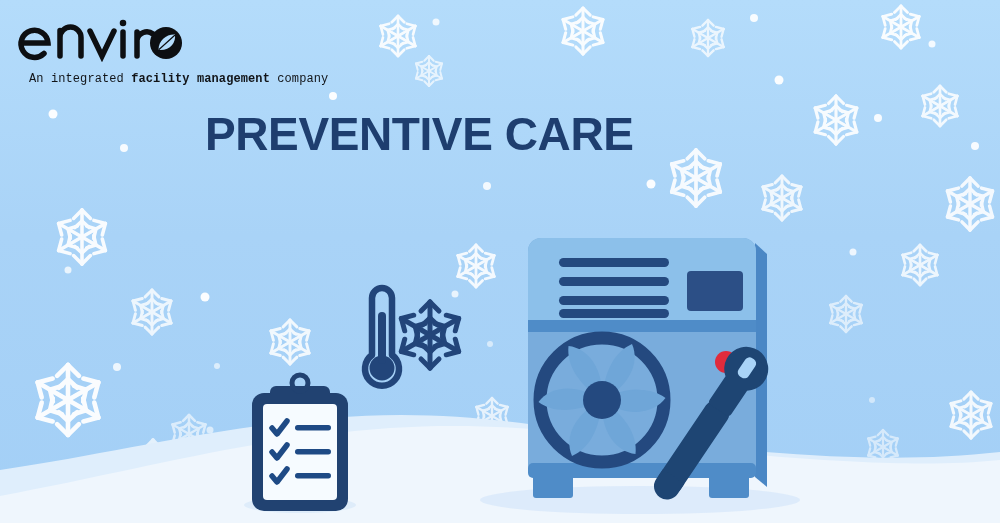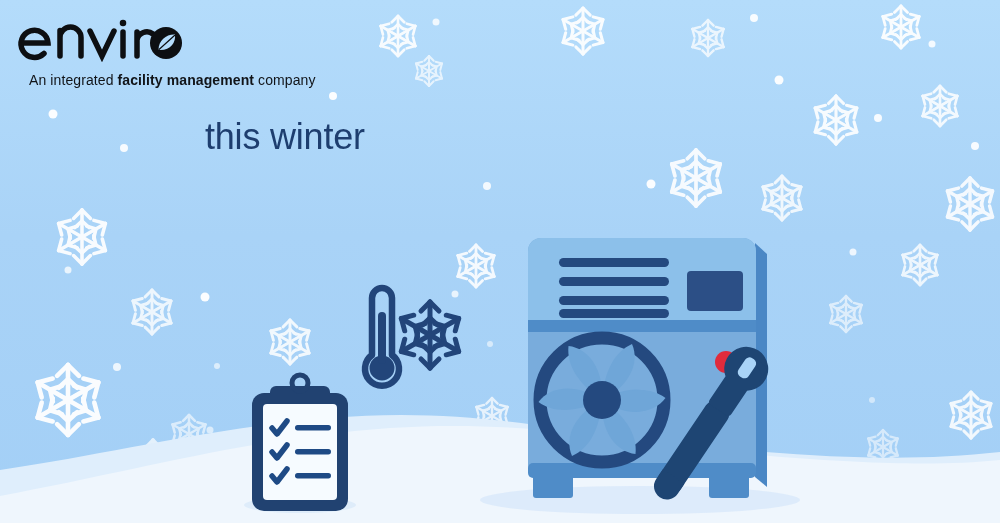--- a/index.html
+++ b/index.html
@@ -14,22 +14,22 @@
     background:linear-gradient(180deg,#b4dcfb 0%,#a9d3f7 45%,#a3cff6 100%);
   }
   .layer{position:absolute;left:0;top:0;width:1000px;height:523px;}
   svg.layer{display:block;}
 
   
   #logo{position:absolute;left:14px;top:14px;width:200px;height:70px;}
   #logo-mark{position:absolute;left:0;top:0;width:180px;height:48px;}
   #logo-tagline{
     position:absolute;left:15px;top:58px;
-    font-size:14px;letter-spacing:.1px;color:#111418;white-space:nowrap;
-    font-family:Liberation Sans, sans-serif;
+    font-size:12px;letter-spacing:.1px;color:#111418;white-space:nowrap;
+    font-family:Liberation Mono, monospace;
   }
   #logo-tagline b{font-weight:bold;}
 
   
   #headline{position:absolute;left:205px;top:108px;width:520px;}
   .h-line1,.h-line2{
     color:#1e3e6f;font-weight:bold;font-size:46px;line-height:52px;
     letter-spacing:-0.4px;white-space:nowrap;
     font-family:"Liberation Sans","DejaVu Sans",sans-serif;
   }
@@ -163,21 +163,21 @@
       <circle cx="304" cy="58" r="32" fill="#0d0f12"></circle>
       <path d="M289,72 C289,52 305,40 322,41 C324,58 312,74 289,72 Z" fill="#b4dcfb"></path>
       <path d="M290,71 C300,62 311,52 321,43" stroke="#0d0f12" stroke-width="2.4" fill="none" stroke-linecap="round"></path>
     </svg>
     <div id="logo-tagline">
       <span>An integrated </span><b>facility management</b><span> company</span>
     </div>
   </div>
 
   <div id="headline">
-    <div class="h-line3">this winter</div>
+    <div class="h-line1">PREVENTIVE CARE</div>
   </div>
 
   <svg class="layer" viewBox="0 0 1000 523" xmlns="http://www.w3.org/2000/svg" aria-hidden="true">
 
     <g>
       <g>
         <path d="M372,298 a10,10 0 0 1 20,0 L392,355 a17,17 0 1 1 -20,0 Z" fill="none" stroke="#22457a" stroke-width="6.5" stroke-linejoin="round"></path>
         <circle cx="382" cy="368" r="12.5" fill="#22457a"></circle>
         <rect x="378" y="312" width="8" height="52" rx="4" fill="#22457a"></rect>
       </g>

